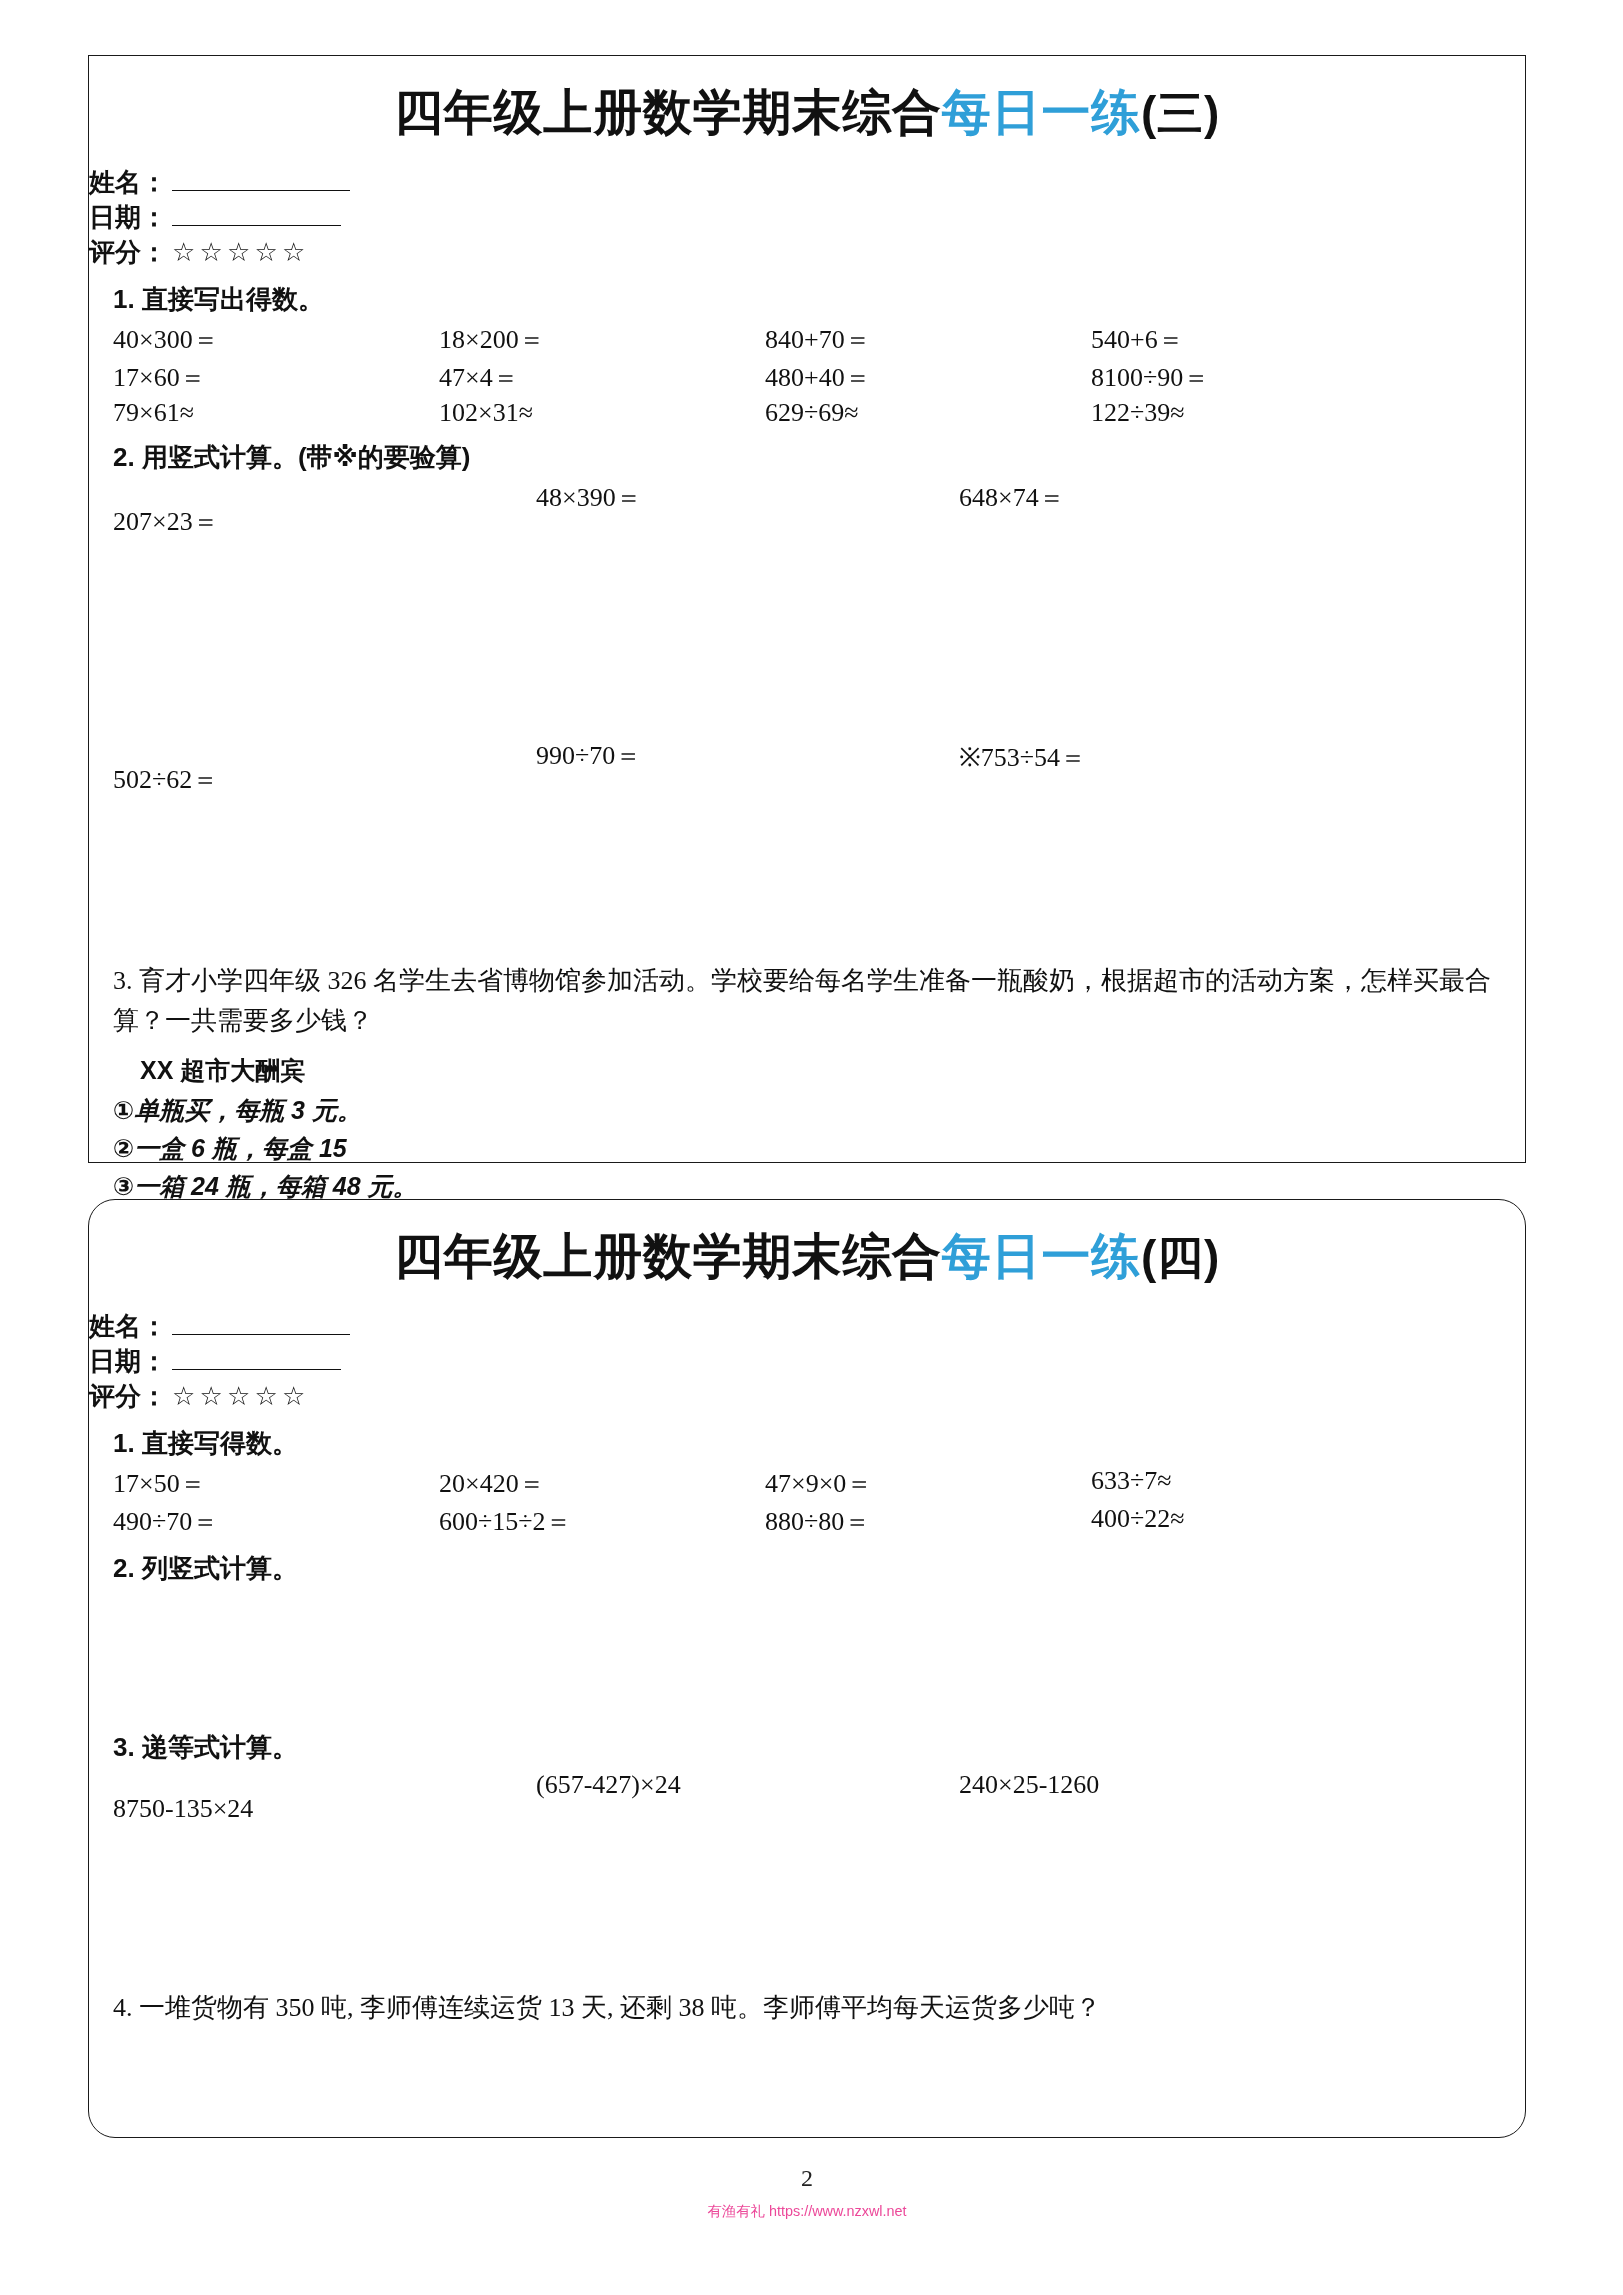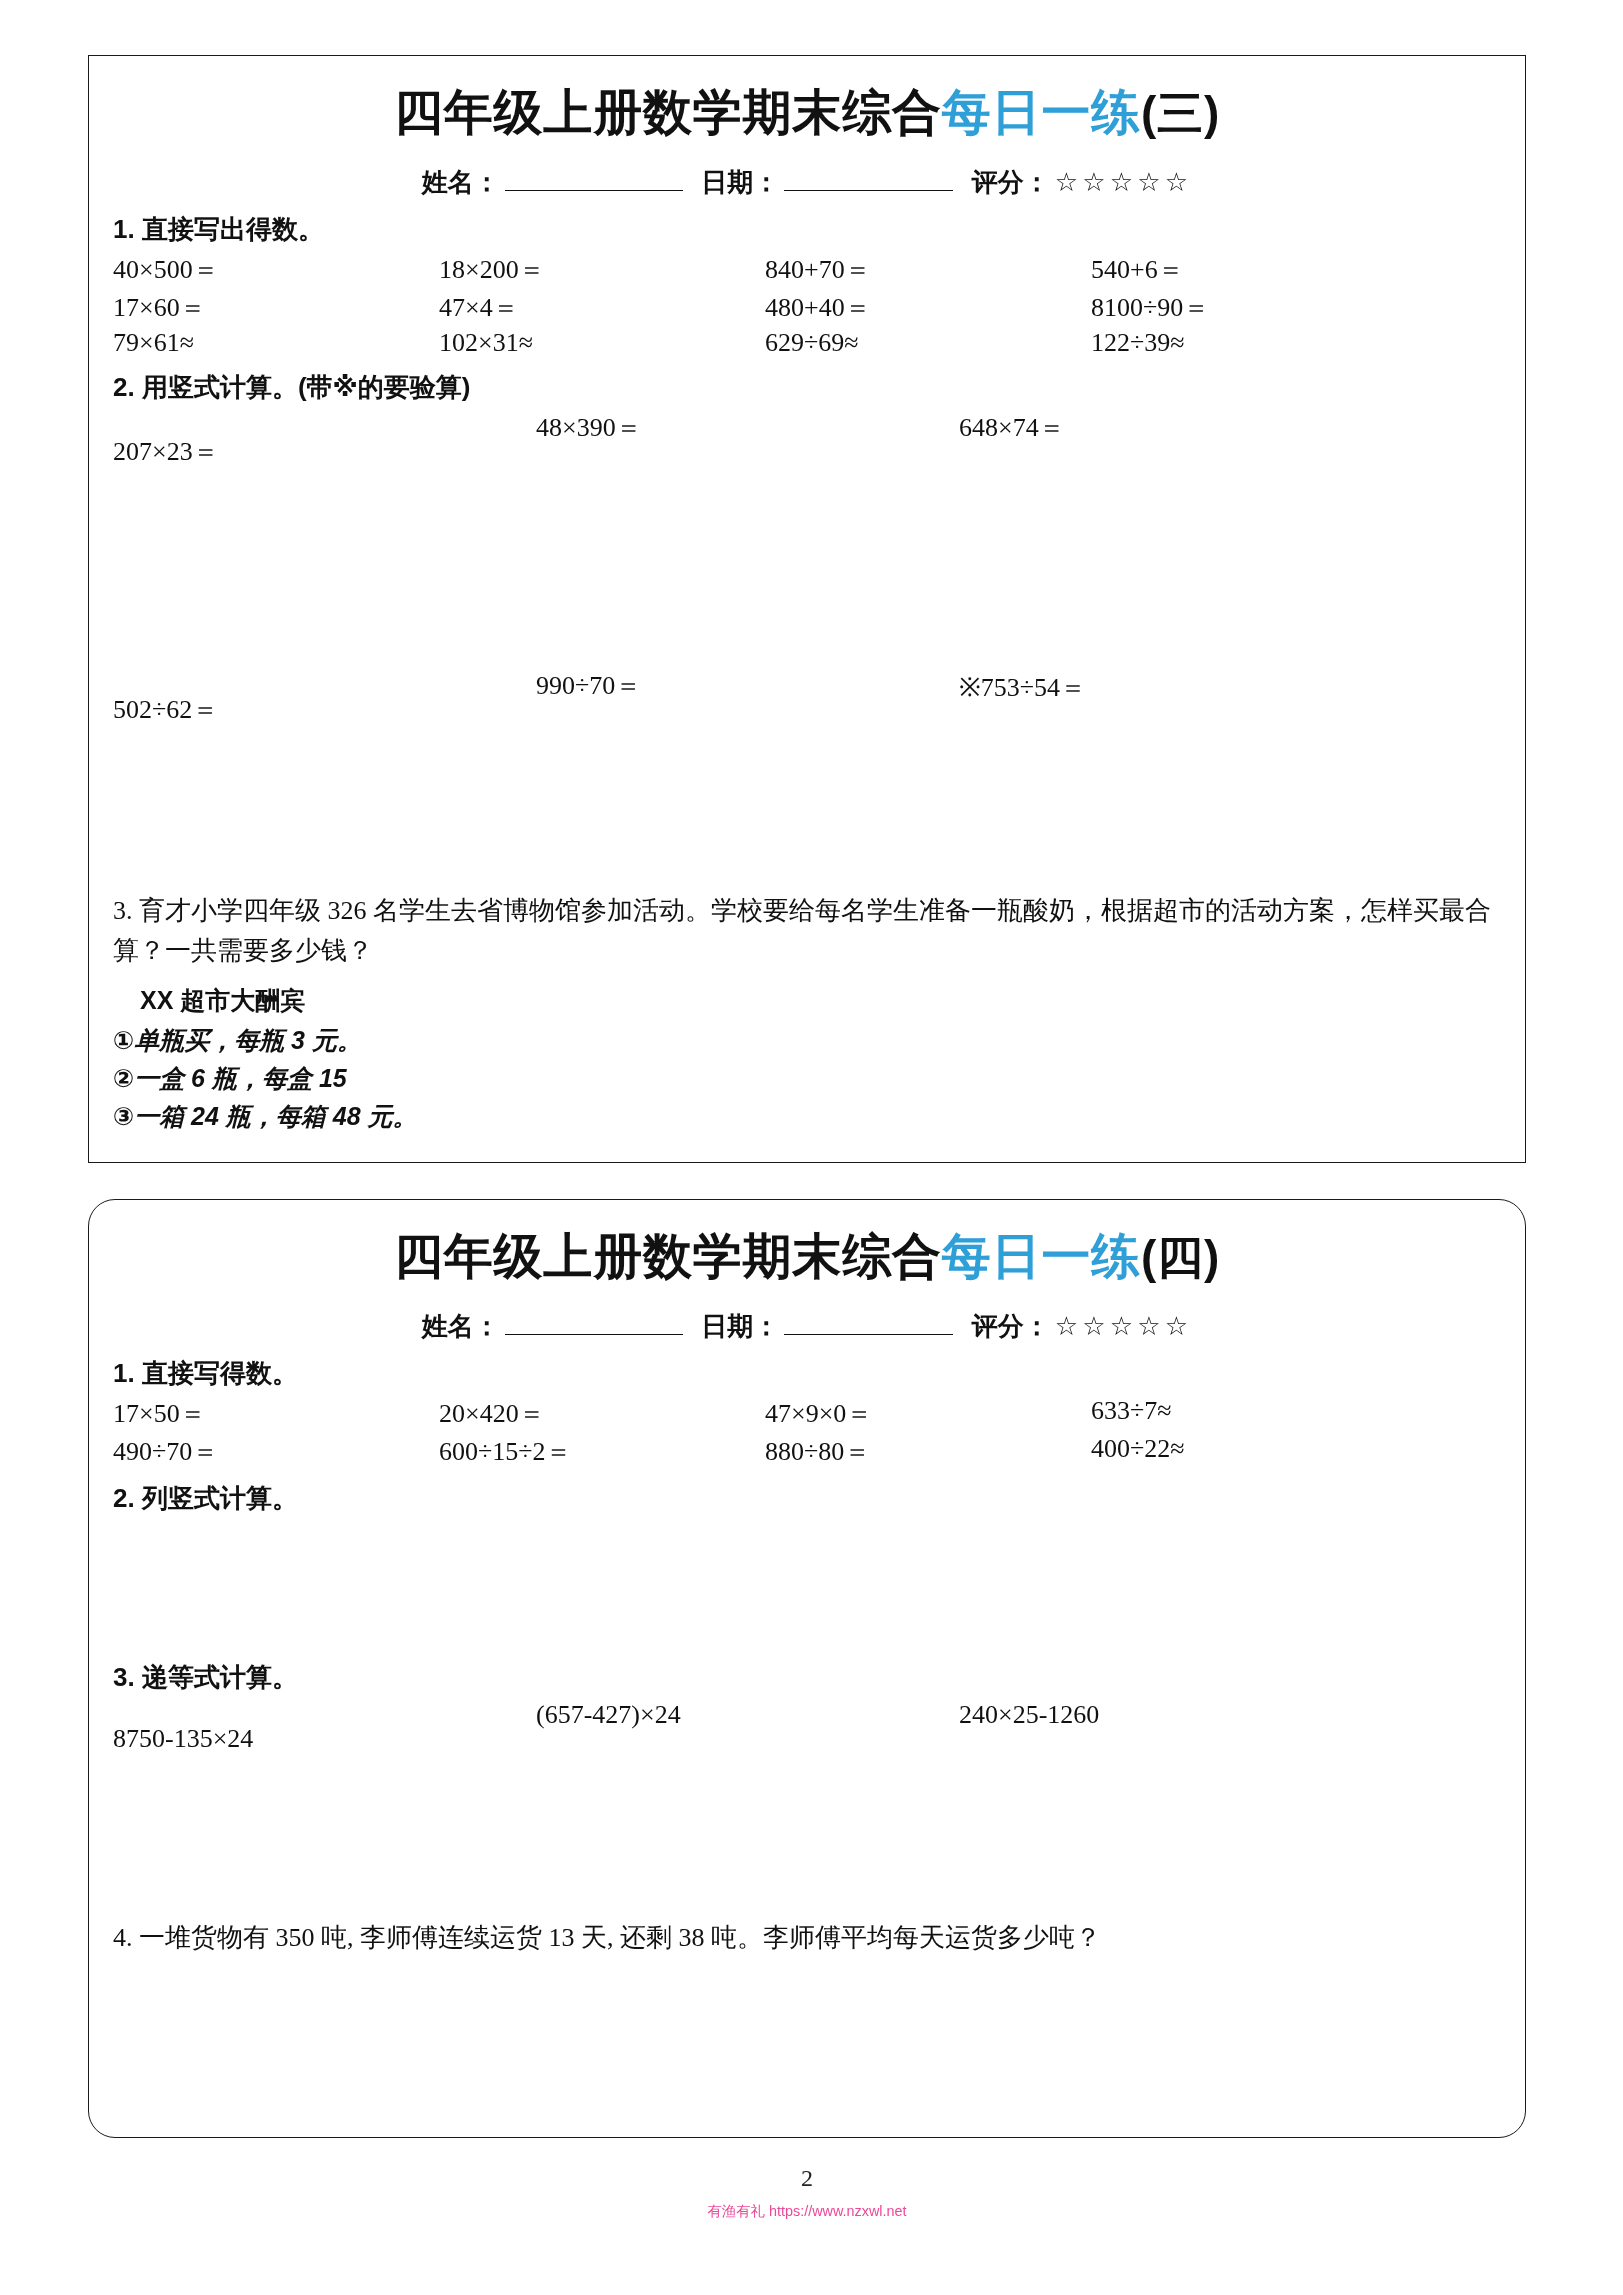--- a/index.html
+++ b/index.html
@@ -59,20 +59,21 @@
 
   .meta-row {
     display: flex;
     align-items: baseline;
     justify-content: center;
     gap: 0px;
     margin-top: 18.6px;
     font-size: 26px;
     font-weight: bold;
     font-family: "Liberation Sans", "DejaVu Sans", sans-serif;
+    flex-direction: column;
   }
   .meta-item { display: flex; align-items: baseline; }
   .meta-label { font-size: 26px; }
   .blank-line {
     display: inline-block;
     width: 178px;
     border-bottom: 1.7px solid #111111;
     height: 0.8px;
     margin: 0 18.6px 5px 5px;
   }
@@ -161,21 +162,21 @@
       </span>
       <span class="meta-item">
         <span class="meta-label">评分：</span>
         <span class="stars">☆☆☆☆☆</span>
       </span>
     </div>
 
     <div class="section-title">1. 直接写出得数。</div>
 
     <div class="q-row">
-      <span class="cell">40×500＝</span>
+      <span class="cell">40×300＝</span>
       <span class="cell">18×200＝</span>
       <span class="cell">840+70＝</span>
       <span class="cell">540+6＝</span>
     </div>
     <div class="q-row">
       <span class="cell">17×60＝</span>
       <span class="cell">47×4＝</span>
       <span class="cell">480+40＝</span>
       <span class="cell">8100÷90＝</span>
     </div>

